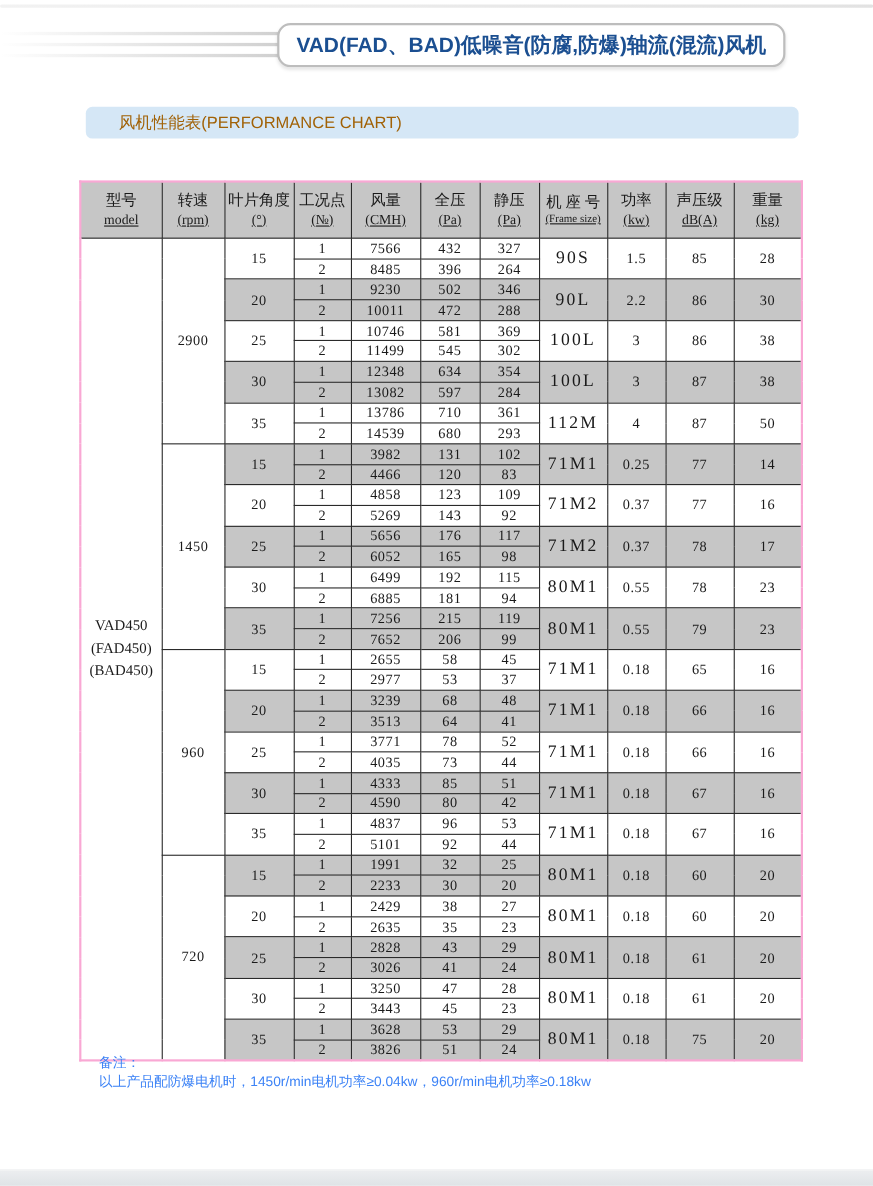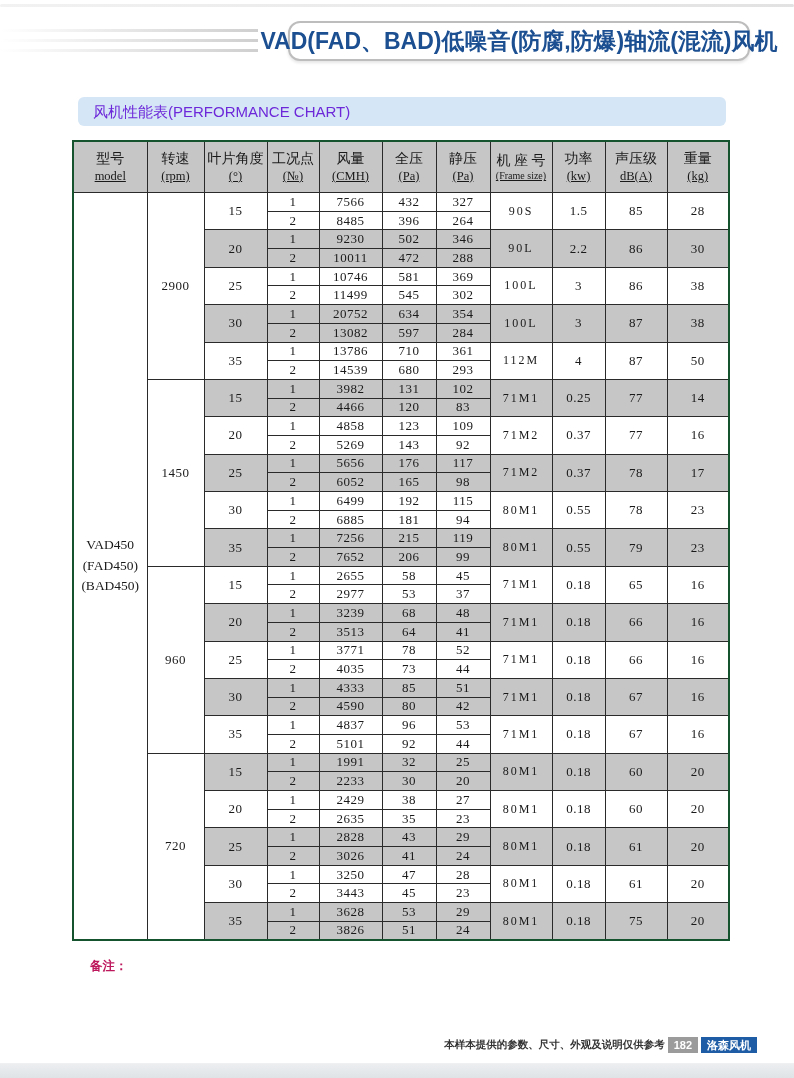--- a/index.html
+++ b/index.html
@@ -18,54 +18,54 @@
   .deco-line{height:3px;margin-bottom:7px;
     background:linear-gradient(to right,rgba(226,226,226,0),#cfcfcf);}
 
   
   .title-box{
     position:absolute;left:252px;top:21px;width:462px;height:40px;box-sizing:border-box;
     background:#ffffff;border:2px solid #bdbdbd;border-radius:12px;
     box-shadow:0 2px 3px rgba(0,0,0,0.10);
     display:flex;align-items:center;justify-content:center;
     font-family:"Liberation Sans","DejaVu Sans",sans-serif;
-    font-weight:bold;font-size:23px;color:var(--accent,#1b4f91);
-    white-space:nowrap;letter-spacing:0;margin-left:36px;
+    font-weight:bold;font-size:19px;color:var(--accent,#1b4f91);
+    white-space:nowrap;letter-spacing:0;
   }
 
   
   .section-bar{
     position:absolute;left:78px;top:97px;width:648px;height:29px;box-sizing:border-box;
     background:var(--sectionbg,#d5e7f6);border-radius:6px;
     font-family:"Liberation Sans","DejaVu Sans",sans-serif;
-    font-size:15px;color:#6d28d9;line-height:29px;padding-left:15px;
+    font-size:15px;color:#a16207;line-height:29px;padding-left:30px;
   }
 
   
   #perf-table{
-    position:absolute;left:72px;top:140px;width:656px;table-layout:fixed;
-    border-collapse:collapse;border:2px solid #14532d;
+    position:absolute;left:72px;top:164px;width:656px;table-layout:fixed;
+    border-collapse:collapse;border:2px solid #f9a8d4;
     color:#1a1a1a;
   }
   #perf-table th,#perf-table td{border:1px solid #2a2a2a;padding:0;text-align:center;vertical-align:middle;}
   #perf-table th{background:var(--shade,#c6c6c6);font-weight:normal;height:50px;}
   .h-cn{font-size:14px;line-height:1.35;}
   .h-sub{font-size:12.5px;line-height:1.2;text-decoration:underline;}
   .h-sub.small{font-size:10px;}
   #perf-table tbody tr{height:18.7px;}
   #perf-table tbody td{font-size:13px;letter-spacing:0.5px;}
   #perf-table td.sh{background:var(--shade,#c6c6c6);}
   #perf-table td.model-cell{font-size:13.5px;letter-spacing:0;line-height:1.55;background:#fff;}
-  #perf-table td.frame-cell{font-size:12px;letter-spacing:2px;}
+  #perf-table td.frame-cell{font-size:16px;letter-spacing:2px;}
 
   
   .notes{
     position:absolute;left:90px;top:958px;
     font-family:"Liberation Sans","DejaVu Sans",sans-serif;
-    font-size:12.5px;font-weight:bold;color:#be185d;line-height:1.38;
+    font-size:12.5px;font-weight:normal;color:#3b82f6;line-height:1.38;
   }
 
   
   .footer{
     position:absolute;top:1037px;right:37px;display:flex;align-items:center;gap:3px;
     font-family:"Liberation Sans","DejaVu Sans",sans-serif;
     font-size:10.5px;font-weight:bold;color:#333;white-space:nowrap;
   }
   .badge{color:#fff;font-size:11px;font-weight:bold;padding:1px 6px;line-height:14px;}
   .badge.gray{background:var(--badgegray,#9b9b9b);}
@@ -210,21 +210,21 @@
         </tr>
         <tr>
           <td>2</td>
           <td>11499</td>
           <td>545</td>
           <td>302</td>
         </tr>
         <tr>
           <td rowspan="2" class="sh">30</td>
           <td class="sh">1</td>
-          <td class="sh">20752</td>
+          <td class="sh">12348</td>
           <td class="sh">634</td>
           <td class="sh">354</td>
           <td rowspan="2" class="sh frame-cell">100L</td>
           <td rowspan="2" class="sh">3</td>
           <td rowspan="2" class="sh">87</td>
           <td rowspan="2" class="sh">38</td>
         </tr>
         <tr>
           <td class="sh">2</td>
           <td class="sh">13082</td>
@@ -504,23 +504,19 @@
           <td class="sh">2</td>
           <td class="sh">3826</td>
           <td class="sh">51</td>
           <td class="sh">24</td>
         </tr>
       </tbody>
     </table>
 
   <div class="notes">
     <div>备注：</div>
+    <div>以上产品配防爆电机时，1450r/min电机功率≥0.04kw，960r/min电机功率≥0.18kw</div>
   </div>
 
-  <div class="footer">
-    <span>本样本提供的参数、尺寸、外观及说明仅供参考</span>
-    <span class="badge gray">182</span>
-    <span class="badge blue">洛森风机</span>
-  </div>
 
   <div class="bottom-strip"></div>
 
 </div>
 
 </body></html>

